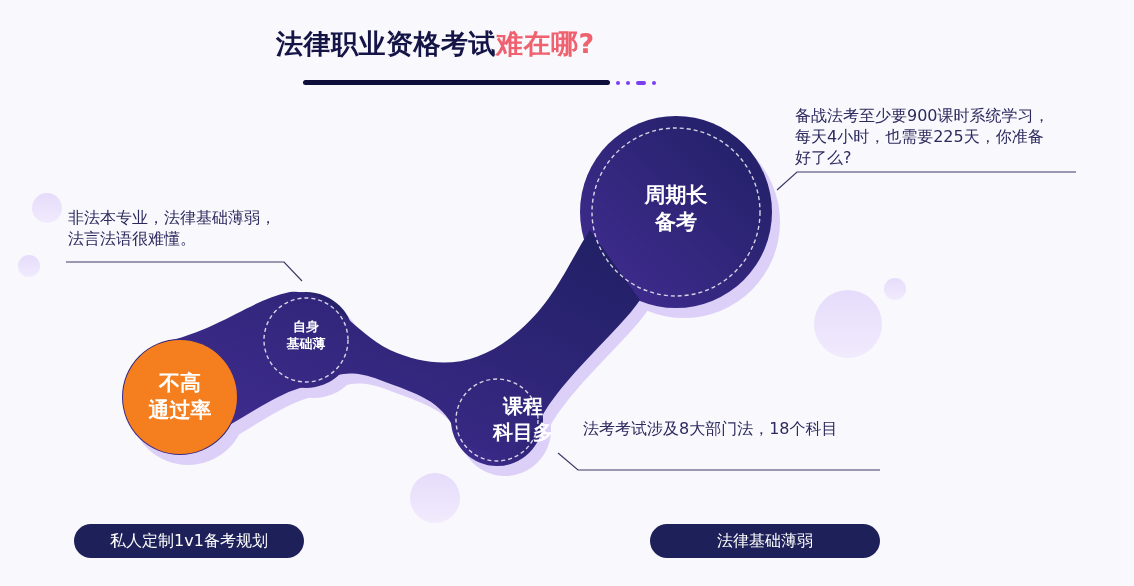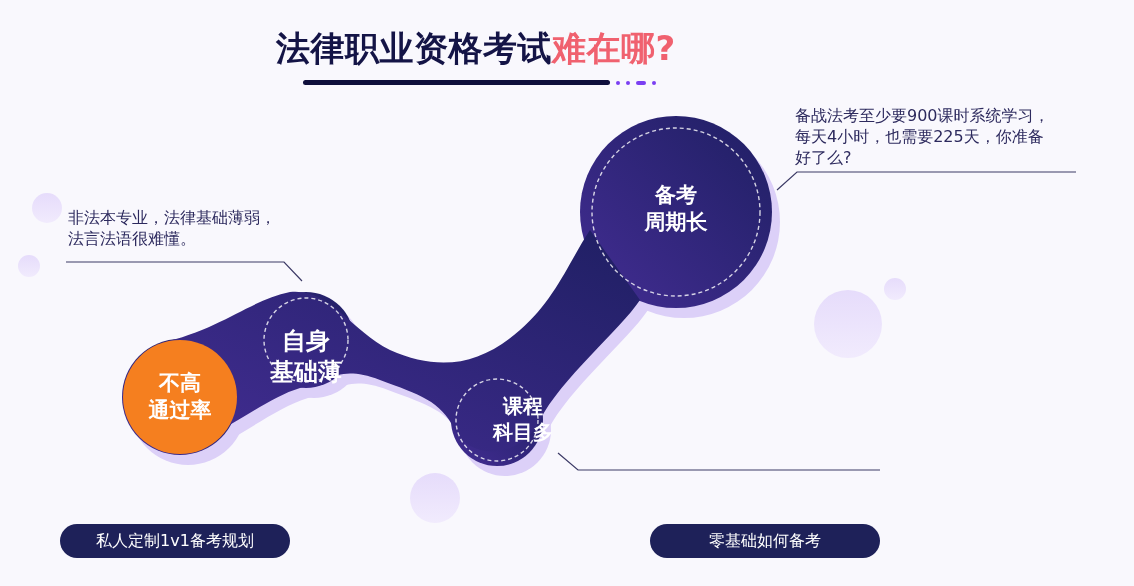--- a/index.html
+++ b/index.html
@@ -4,21 +4,21 @@
 <style>
   * { margin: 0; padding: 0; box-sizing: border-box; }
   html, body { width: 1134px; height: 586px; overflow: hidden; }
   body {
     background: #f9f8fd;
     font-family: "DejaVu Sans", "Liberation Sans", sans-serif;
     position: relative;
   }
   .title {
     position: absolute; left: 276px; top: 26px;
-    font-size: 34px; font-weight: bold; color: #141446;
+    font-size: 27px; font-weight: bold; color: #141446;
     letter-spacing: 0.5px; white-space: nowrap;
   }
   .title .hl { color: #f0616f; }
   .title-underline {
     position: absolute; left: 303px; top: 80px;
     width: 307px; height: 5px; border-radius: 3px; background: #0f0f3c;
   }
   .dot { position: absolute; top: 81px; height: 4px; border-radius: 2px; background: #7b3ff2; }
   .stage { position: absolute; left: 0; top: 0; width: 1134px; height: 586px; }
   .bubble { position: absolute; border-radius: 50%; background: linear-gradient(180deg, #e6dcfb, #f1ebfd); }
@@ -87,39 +87,40 @@
 
   <polyline points="66,262 284,262 302,281" fill="none" stroke="#3c3a66" stroke-width="1.2"></polyline>
   <polyline points="777,190 797,172 1076,172" fill="none" stroke="#3c3a66" stroke-width="1.2"></polyline>
   <polyline points="558,453 578,470 880,470" fill="none" stroke="#3c3a66" stroke-width="1.2"></polyline>
 </svg>
 
 <div class="node-label" style="left:130px;top:370px;width:100px;font-size:21px;">
   <div>不高</div>
   <div>通过率</div>
 </div>
-<div class="node-label" style="left:256px;top:326px;width:100px;font-size:24px;">
+<div class="node-label" style="left:256px;top:319px;width:100px;font-size:13px;">
   <div>自身</div>
   <div>基础薄</div>
 </div>
 <div class="node-label" style="left:473px;top:393px;width:100px;font-size:20px;">
   <div>课程</div>
   <div>科目多</div>
 </div>
 <div class="node-label" style="left:616px;top:182px;width:120px;font-size:21px;">
+  <div>周期长</div>
   <div>备考</div>
-  <div>周期长</div>
 </div>
 
 <div class="note" style="left:68px;top:208px;">
   <div>非法本专业，法律基础薄弱，</div>
   <div>法言法语很难懂。</div>
 </div>
 <div class="note" style="left:795px;top:106px;">
   <div>备战法考至少要900课时系统学习，</div>
   <div>每天4小时，也需要225天，你准备</div>
   <div>好了么?</div>
 </div>
 <div class="note" style="left:583px;top:419px;">
+  <div>法考考试涉及8大部门法，18个科目</div>
 </div>
 
-<div class="btn" style="left:60px;top:524px;width:230px;">私人定制1v1备考规划</div>
-<div class="btn" style="left:650px;top:524px;width:230px;">零基础如何备考</div>
+<div class="btn" style="left:74px;top:524px;width:230px;">私人定制1v1备考规划</div>
+<div class="btn" style="left:650px;top:524px;width:230px;">法律基础薄弱</div>
 
 </body></html>

